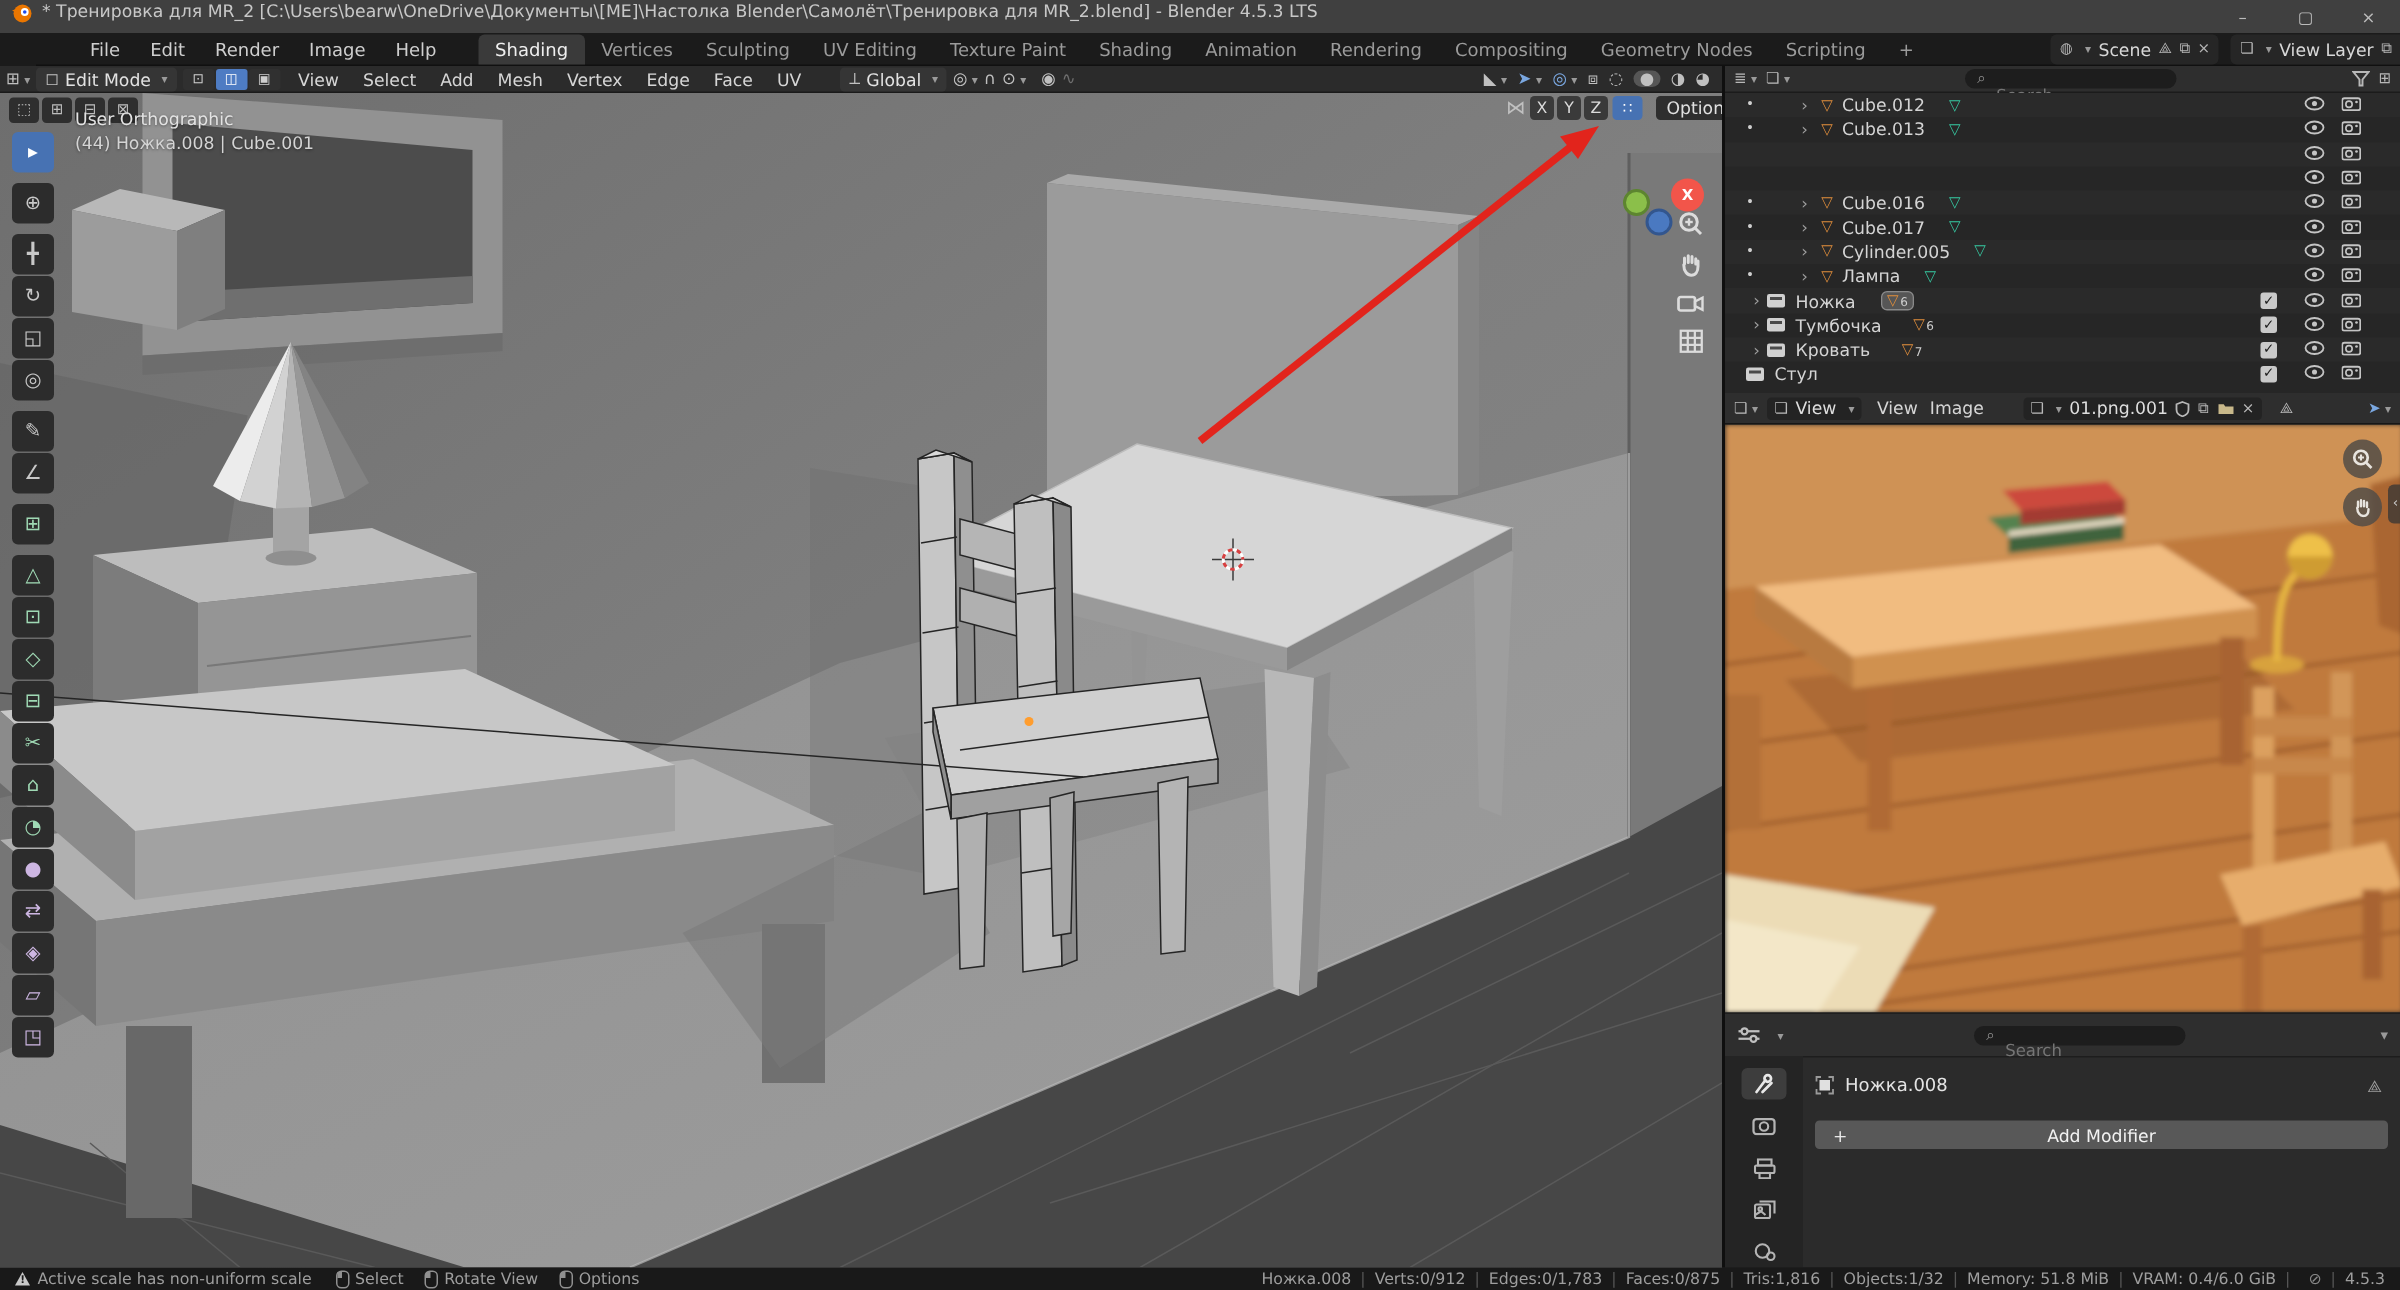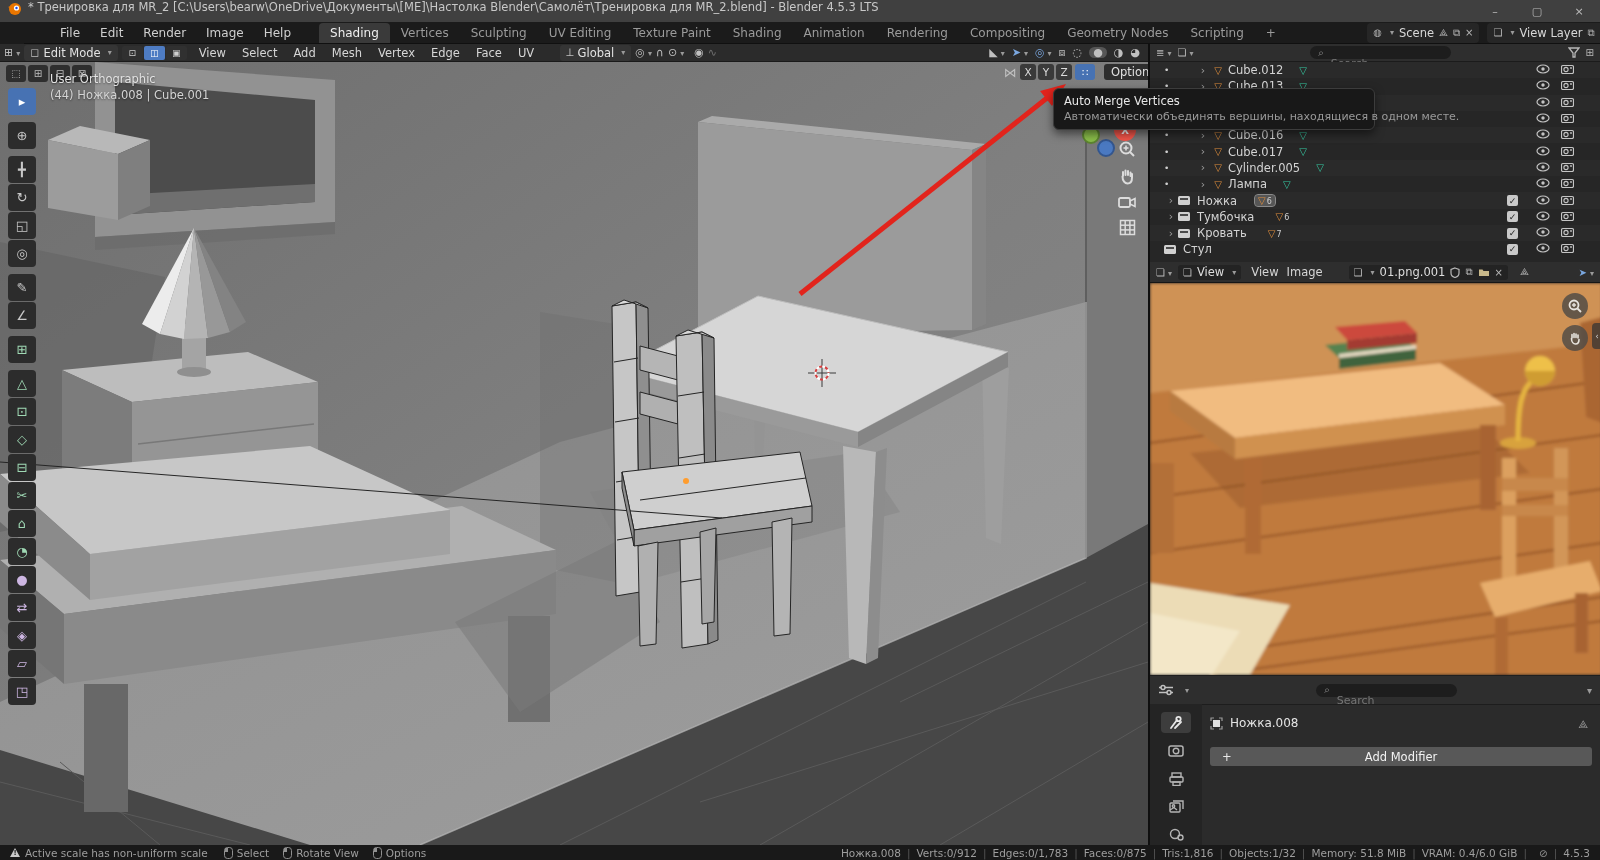--- a/index.html
+++ b/index.html
@@ -448,24 +448,20 @@
             <rect x="1.5" y="1.5" width="14" height="14" fill="none"></rect>
             <line x1="6.2" y1="1.5" x2="6.2" y2="15.5"></line>
             <line x1="10.9" y1="1.5" x2="10.9" y2="15.5"></line>
             <line x1="1.5" y1="6.2" x2="15.5" y2="6.2"></line>
             <line x1="1.5" y1="10.9" x2="15.5" y2="10.9"></line>
           </g>
         </svg>
     </div>
   </div>
 
-  <div id="tooltip" class="abs">
-    <div class="tt1">Auto Merge Vertices</div>
-    <div class="tt2">Автоматически объединять вершины, находящиеся в одном месте.</div>
-  </div>
 
   <div id="outliner" class="abs">
     <div id="outliner-header">
       <span class="tinyic">≣<span class="chev">▾</span></span>
       <span class="tinyic">❏<span class="chev">▾</span></span>
       <div class="searchbox" style="margin:0 auto">
         <span class="mag">⌕</span>
         <input placeholder="Search" style="">
       </div>
       <svg width="12" height="11">

